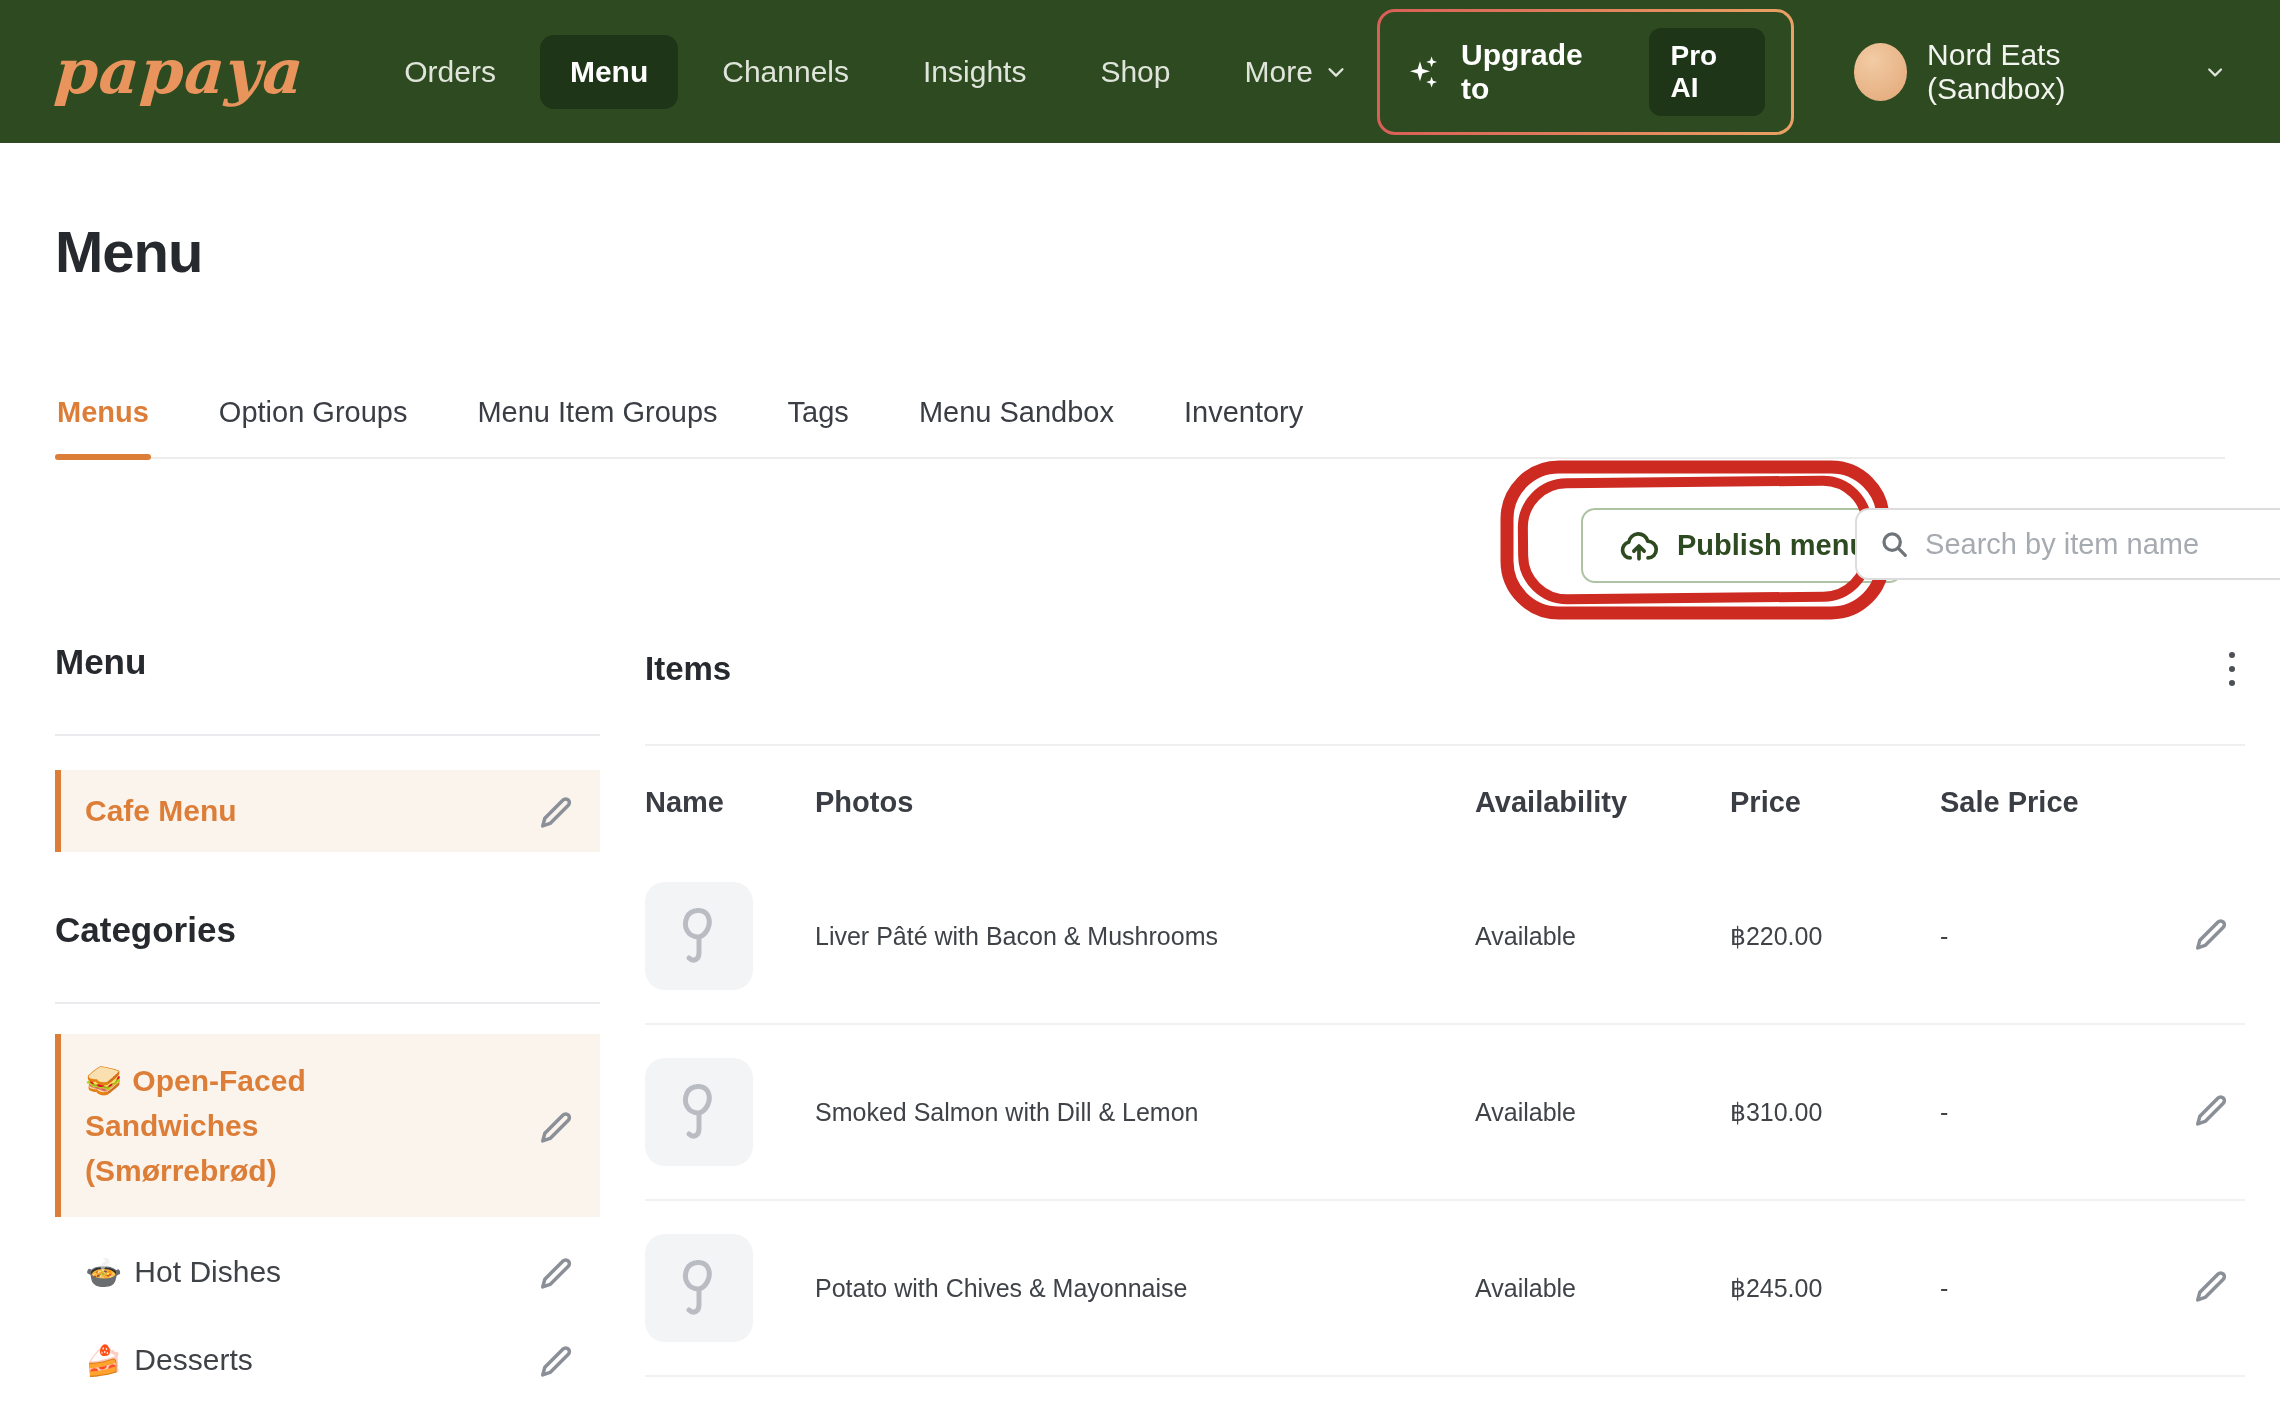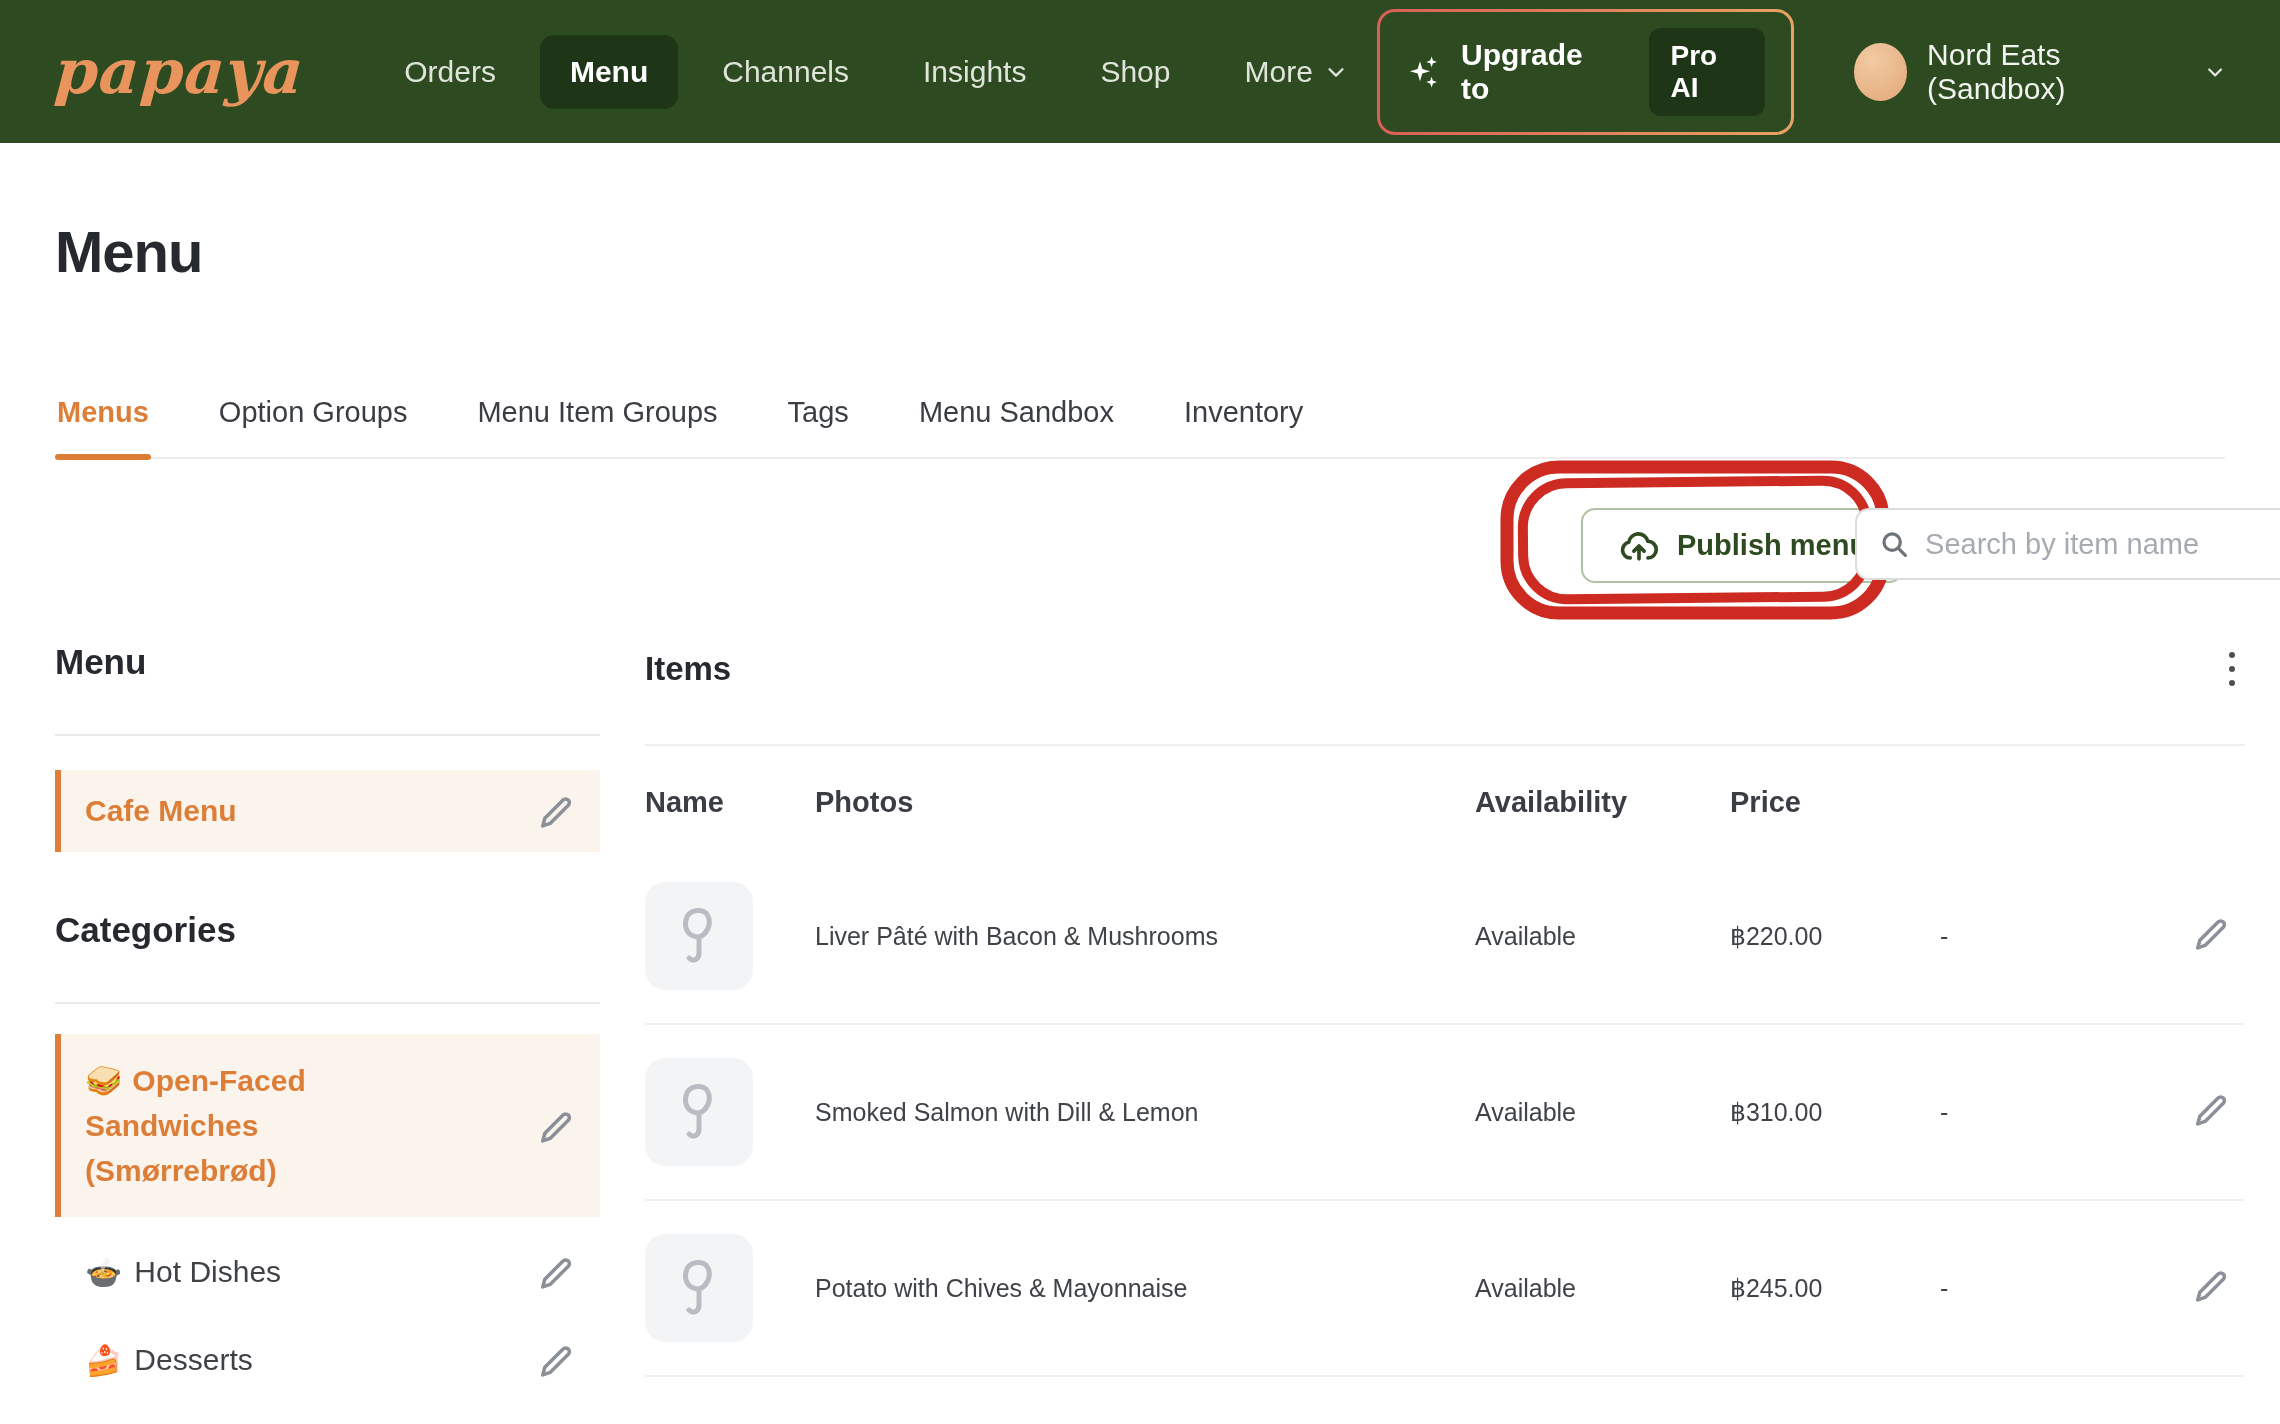--- a/index.html
+++ b/index.html
@@ -233,20 +233,21 @@
         <i></i>
       </div>
   </div>
   <div class="items-divider"></div>
 
   <div class="grid">
     <div class="col-head">Name</div>
     <div class="col-head">Photos</div>
     <div class="col-head">Availability</div>
     <div class="col-head">Price</div>
+    <div class="col-head">Sale Price</div>
     <div class="col-head"></div>
   </div>
 
   <div class="grid item-row">
     <div>
         <div class="photo-tile">
       <svg class="ph-glyph" viewBox="0 0 50 66">
         <path d="M25 34 C13 34 9 23 13 14 C17 6 30 5 34 13 C38 22 32 32 25 34 L25 50 C25 57 19 59 15 55"></path>
       </svg>
         </div>

